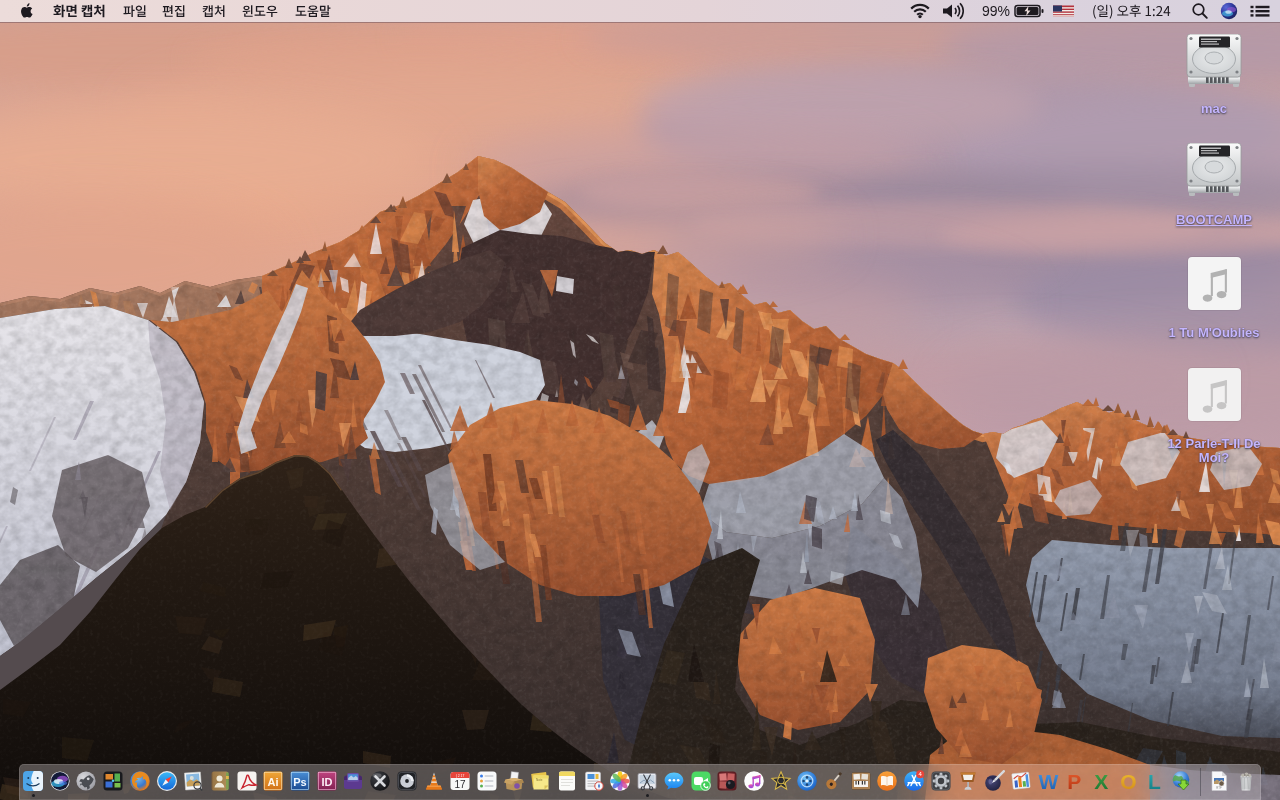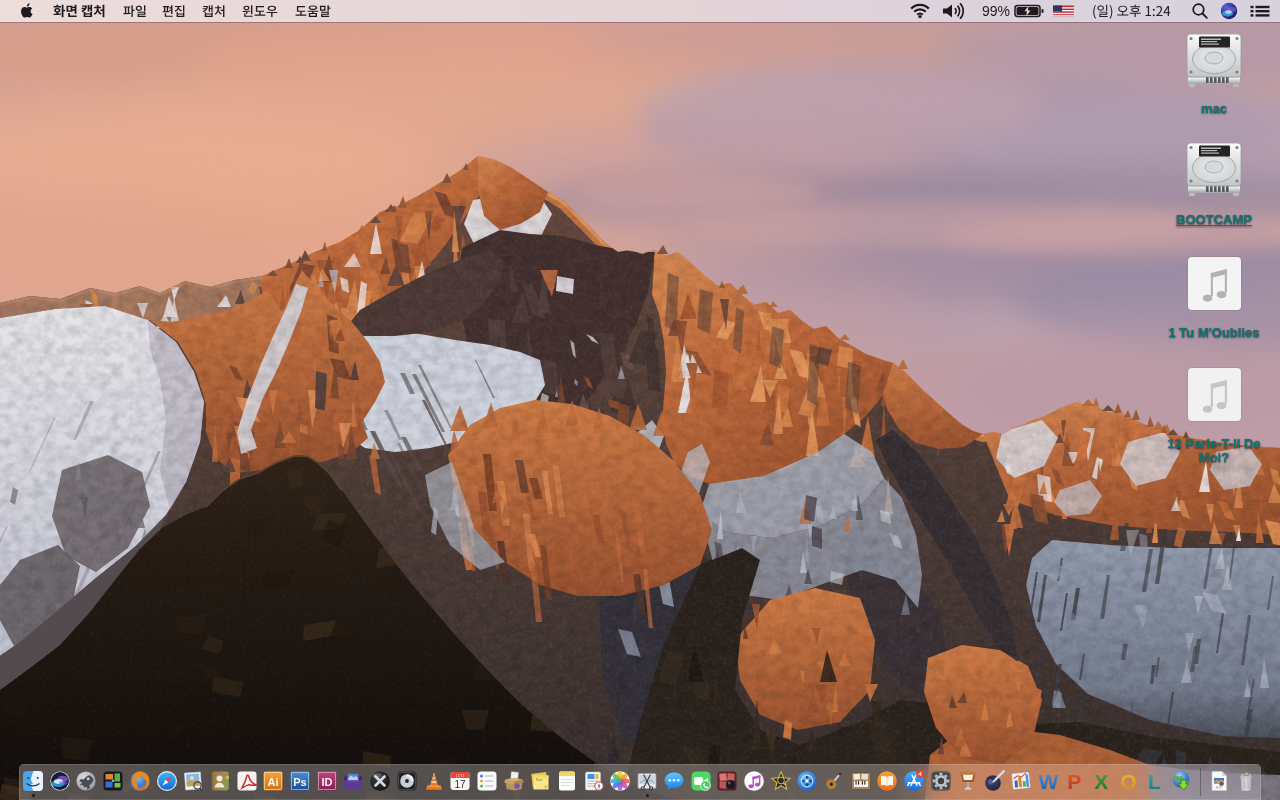--- a/index.html
+++ b/index.html
@@ -2,21 +2,21 @@
 <html><head><meta charset="utf-8">
 <style>
 html,body{margin:0;padding:0;width:1280px;height:800px;overflow:hidden;background:#000;}
 *{box-sizing:border-box;}
 #wrap{position:relative;width:1280px;height:776px;font-family:"Liberation Sans",sans-serif;}
 #wall{position:absolute;left:0;top:0;}
 #menubar{position:absolute;left:0;top:0;width:1280px;height:22px;
  background:linear-gradient(90deg,#ecdcda 0%,#e9d8d8 25%,#e4d4d8 55%,#dbd2dd 80%,#d8d2de 100%);
  box-shadow:0 1px 0 rgba(105,80,90,.5);}
 .mi{position:absolute;top:0;height:22px;}
-.dlabel{position:absolute;color:#0f766e;font-weight:bold;font-size:13px;line-height:14px;text-align:center;
+.dlabel{position:absolute;color:#c4b5fd;font-weight:bold;font-size:13px;line-height:14px;text-align:center;
  text-shadow:0 1px 2px rgba(40,40,60,.8),0 0 1px rgba(40,40,60,.5);}
 #dock{position:absolute;left:19px;top:764px;width:1242px;height:36px;
  border-radius:5px 5px 0 0;
  background:rgba(225,218,222,.32);
  -webkit-backdrop-filter:blur(16px) saturate(140%);backdrop-filter:blur(16px) saturate(140%);
  box-shadow:inset 0 0 0 1px rgba(255,255,255,.13);}
 .di{position:absolute;top:770px;width:22px;height:22px;}
 .ddot{position:absolute;top:794px;width:3px;height:3px;border-radius:50%;background:#1c1c20;}
 </style></head><body>
 <div id="wrap">

